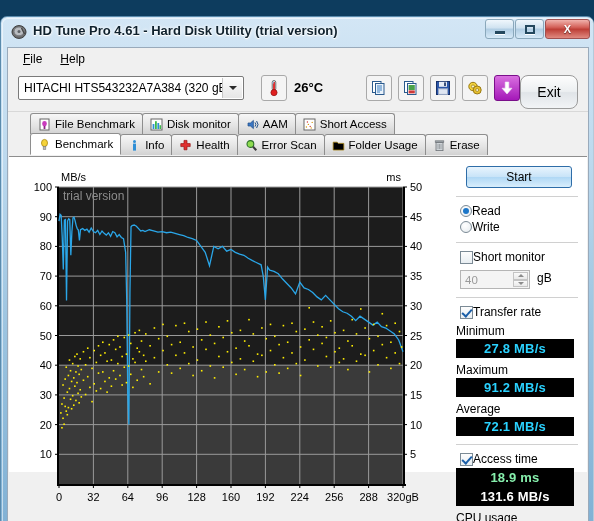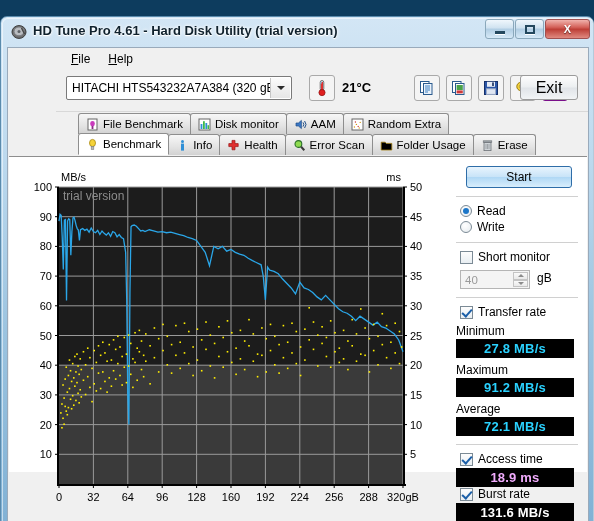--- a/index.html
+++ b/index.html
@@ -52,21 +52,20 @@
   }
   .wb .gl{display:block;}
   .minglyph{width:10px;height:3px;background:#24485e;margin-top:7px;box-shadow:0 1px 0 #fff;}
   .maxglyph{width:10px;height:9px;border:2px solid #24485e;box-sizing:border-box;box-shadow:0 1px 0 #fff;}
 
   
   .client{
     position:absolute;left:6px;top:30px;width:582px;height:475px;
     background:#f0f0f0;border:1px solid #9ab;border-bottom:none;
     box-sizing:border-box;
-    padding-left:48px;
   }
   
   .menubar{height:21px;background:#f0f0f0;display:flex;align-items:center;padding-left:6px;}
   .menuitem{font-size:12px;color:#000;padding:2px 9px;}
   .menuitem u{text-decoration:underline;}
 
   
   .toolbar{height:42px;position:relative;background:#f0f0f0;
     border-bottom:1px solid #d8d8d8;}
   .combo{
@@ -87,24 +86,24 @@
     display:flex;align-items:center;justify-content:center;
   }
   .tempval{position:absolute;left:286px;top:11px;font-size:13px;font-weight:bold;color:#000;}
   .tbtns{position:absolute;left:358px;top:6px;display:flex;gap:6px;}
   .tbtn{
     width:26px;height:26px;box-sizing:border-box;
     border:1px solid #a9a9a9;border-radius:3px;background:#f4f4f4;
     display:flex;align-items:center;justify-content:center;
   }
   .exitbtn{
-    position:absolute;right:10px;top:6px;width:58px;height:25px;box-sizing:border-box;
-    border:1px solid #9b9b9b;border-radius:3px;
+    position:absolute;right:10px;top:6px;width:58px;height:34px;box-sizing:border-box;
+    border:1px solid #9b9b9b;border-radius:8px;
     background:linear-gradient(180deg,#fdfdfd,#eceff1 48%,#e0e4e8 52%,#f2f4f6);
-    font-size:16px;color:#000;display:flex;align-items:center;justify-content:center;
+    font-size:14px;color:#000;display:flex;align-items:center;justify-content:center;
   }
 
   
   .tabzone{position:relative;height:44px;background:#f0f0f0;}
   .tabrow{position:absolute;left:22px;display:flex;}
   .tabrow.r1{top:1px;}
   .tabrow.r2{top:22px;}
   .tab{
     height:21px;box-sizing:border-box;
     border:1px solid #8e8e8e;border-bottom:none;
@@ -129,21 +128,21 @@
   svg.chart{display:block;}
   
   .side{position:absolute;left:443px;top:6px;width:130px;height:352px;font-size:12px;color:#000;}
   .startbtn{
     width:106px;height:22px;margin:3px 0 0 14px;box-sizing:border-box;
     border:1px solid #2e6da8;border-radius:3px;
     background:linear-gradient(180deg,#e8f4fd,#c9e4f8 48%,#b0d8f5 52%,#d9eefc);
     display:flex;align-items:center;justify-content:center;font-size:12px;
   }
   .sep{height:1px;background:#d0d0d0;margin:8px 4px 7px 4px;}
-  .row{display:flex;align-items:center;gap:5px;margin:0 0 2px 8px;}
+  .row{display:flex;align-items:center;margin:0 0 2px 8px;}
   .radio{
     width:12px;height:12px;border-radius:50%;box-sizing:border-box;
     border:1px solid #7b8a95;background:radial-gradient(circle at 40% 35%,#fff,#e4eaee);
     display:flex;align-items:center;justify-content:center;flex:none;
   }
   .radio.on::after{content:"";width:6px;height:6px;border-radius:50%;background:#1c76c8;display:block;}
   .chk{
     width:13px;height:13px;box-sizing:border-box;flex:none;
     border:1px solid #7b8a95;background:linear-gradient(180deg,#fdfdfd,#e8eef2);
     position:relative;
@@ -165,21 +164,21 @@
   .sbup{width:0;height:0;border-left:3px solid transparent;border-right:3px solid transparent;border-bottom:3px solid #8c8c8c;}
   .sbdn{width:0;height:0;border-left:3px solid transparent;border-right:3px solid transparent;border-top:3px solid #8c8c8c;}
   .gb{margin-left:7px;font-size:12px;text-align:center;}
   .lbl{margin:5px 0 1px 4px;font-size:12px;}
   .lcd{
     margin:0 0 0 4px;width:118px;height:19px;background:#000;
     display:flex;align-items:center;justify-content:center;
     font-size:13px;font-weight:bold;letter-spacing:.2px;text-align:center;
   }
   .lcd.cyan{color:#2ad2ff;}
-  .lcd.yellow{color:#f0abfc;}
+  .lcd.yellow{color:#86efac;}
   .lcd.white{color:#ffffff;}
 </style>
 </head>
 <body>
 
 <div class="window">
   <div class="glassEdge"></div>
 
   <div class="titlebar">
     <svg class="titleicon" viewBox="0 0 16 16">
@@ -218,21 +217,21 @@
       </div>
 
       <div class="tempbox">
         <svg width="16" height="18" viewBox="0 0 16 18">
           <rect x="6.2" y="1.5" width="3.6" height="10" rx="1.8" fill="#dcdcdc" stroke="#555" stroke-width=".8"></rect>
           <rect x="7.1" y="3" width="1.8" height="9" fill="#e02020"></rect>
           <circle cx="8" cy="13.6" r="3.1" fill="#e02020" stroke="#8c1010" stroke-width=".7"></circle>
           <rect x="6.6" y="2.6" width="1" height="2" fill="#7fc8f5"></rect>
         </svg>
       </div>
-      <div class="tempval">21°C</div>
+      <div class="tempval">26°C</div>
 
       <div class="tbtns">
         <div class="tbtn">
           <svg width="16" height="16" viewBox="0 0 16 16">
             <rect x="1.5" y="1.5" width="8.5" height="11" fill="#fff" stroke="#2b5b8e"></rect>
             <rect x="4.5" y="3.5" width="8.5" height="11" fill="#e9f2fb" stroke="#2b5b8e"></rect>
             <path d="M6 6h5M6 8h5M6 10h5M6 12h3" stroke="#3d7ec0" stroke-width="1"></path>
           </svg>
         </div>
         <div class="tbtn">
@@ -301,21 +300,21 @@
         <div class="tab">
           <svg class="tabico" viewBox="0 0 13 13">
             <rect x="1" y="1" width="11" height="11" fill="#fff" stroke="#666"></rect>
             <circle cx="3.4" cy="9" r=".7" fill="#d79a12"></circle>
               <circle cx="5.4" cy="6.4" r=".7" fill="#d79a12"></circle>
             <circle cx="7.2" cy="8.4" r=".7" fill="#cf3a3a"></circle>
               <circle cx="9.2" cy="4.4" r=".7" fill="#d79a12"></circle>
             <circle cx="4.4" cy="4" r=".7" fill="#cf3a3a"></circle>
               <circle cx="8.2" cy="10" r=".7" fill="#d79a12"></circle>
           </svg>
-          <span>Random Extra</span>
+          <span>Short Access</span>
         </div>
       </div>
 
       <div class="tabrow r2">
         <div class="tab active">
           <svg class="tabico" viewBox="0 0 13 13">
             <ellipse cx="6.5" cy="5" rx="3" ry="3.6" fill="#f5d33a" stroke="#a8860e" stroke-width=".8"></ellipse>
             <rect x="5.2" y="8.4" width="2.6" height="3" fill="#b9b9b9" stroke="#7d7d7d" stroke-width=".6"></rect>
           </svg>
           <span>Benchmark</span>
@@ -725,24 +724,20 @@
         <div class="lcd cyan">72.1 MB/s</div>
 
         <div class="sep"></div>
 
         <div class="row">
           <span class="chk on"></span>
           <span>Access time</span>
         </div>
         <div class="lcd yellow">18.9 ms</div>
 
-        <div class="row">
-          <span class="chk on"></span>
-          <span>Burst rate</span>
-        </div>
         <div class="lcd white">131.6 MB/s</div>
 
         <div class="lbl">CPU usage</div>
 
       </div>
 
     </div>
   </div>
 </div>
 

